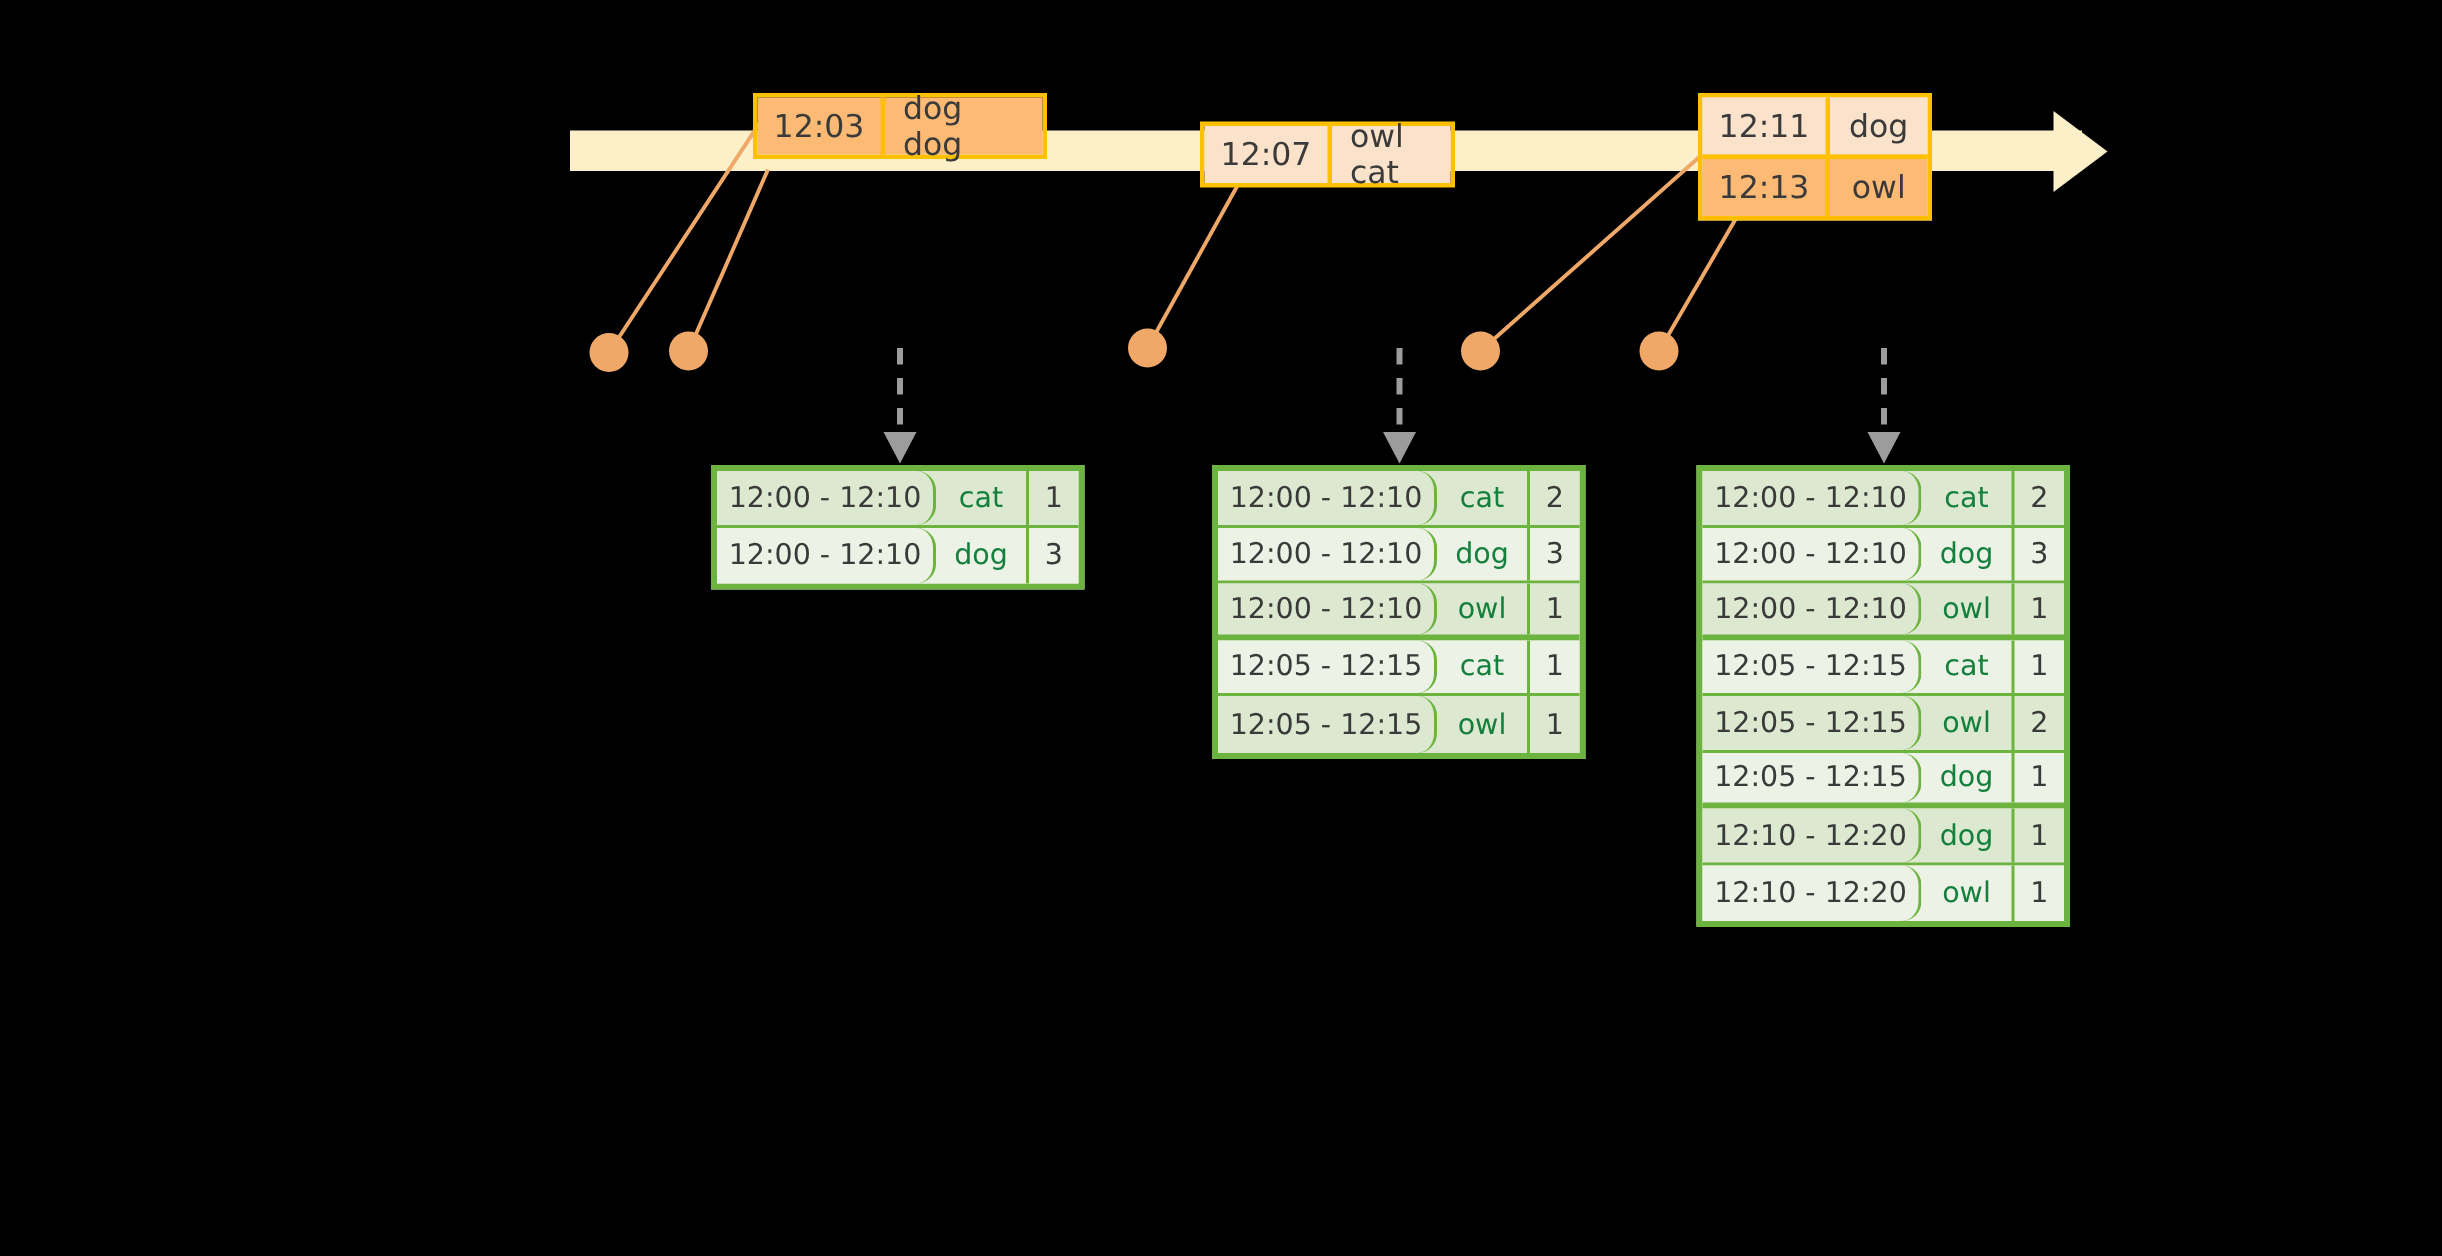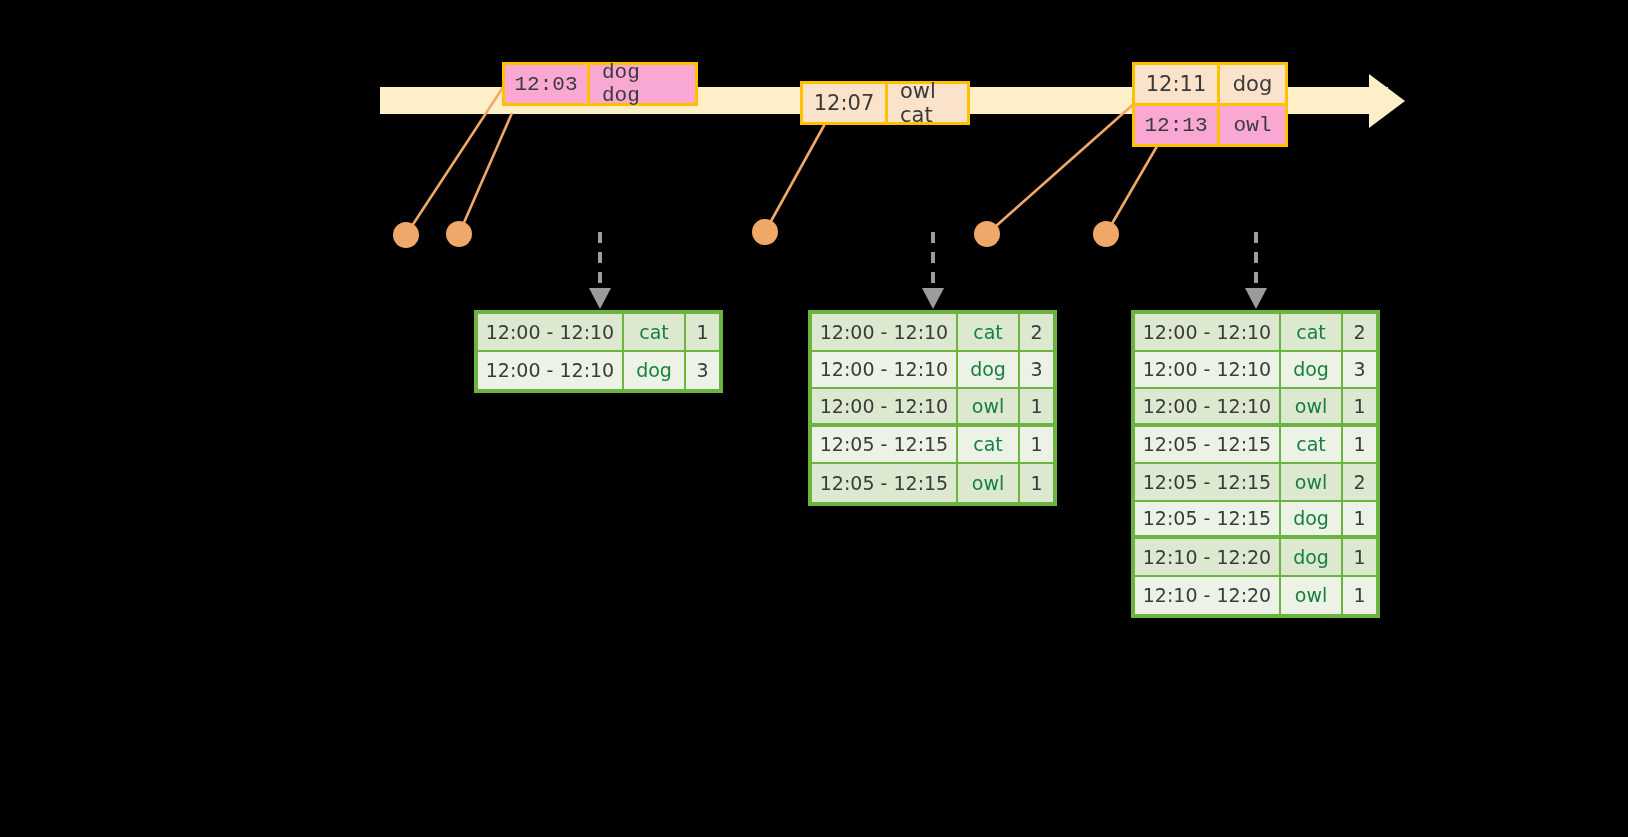--- a/index.html
+++ b/index.html
@@ -44,21 +44,21 @@
     background: #FCE9D2;
   }
   .event-row {
     display: flex;
     height: 38px;
   }
   .event-row + .event-row {
     border-top: 3px solid #FFC000;
   }
   .event-row.shade-a { background: #FBE2CB; }
-  .event-row.shade-b { background: #f9a8d4; font-family: Liberation Mono, monospace; }
+  .event-row.shade-b { background: #fdba74; }
   .event-time {
     width: 85px;
     border-right: 3px solid #FFC000;
     display: flex;
     align-items: center;
     justify-content: center;
     font-size: 21px;
     color: #3A3A3A;
     box-sizing: border-box;
   }
@@ -106,20 +106,21 @@
   .res-row.group-end { border-bottom: 4px solid #6CB33F; }
   .res-window {
     width: 146px;
     border-right: 2px solid #6CB33F;
     display: flex;
     align-items: center;
     justify-content: center;
     font-size: 19px;
     color: #3A3A3A;
     box-sizing: border-box;
+    border-radius: 13px;
   }
   .res-word {
     width: 62px;
     border-right: 2px solid #6CB33F;
     display: flex;
     align-items: center;
     justify-content: center;
     font-size: 19px;
     color: #15803d;
     box-sizing: border-box;

